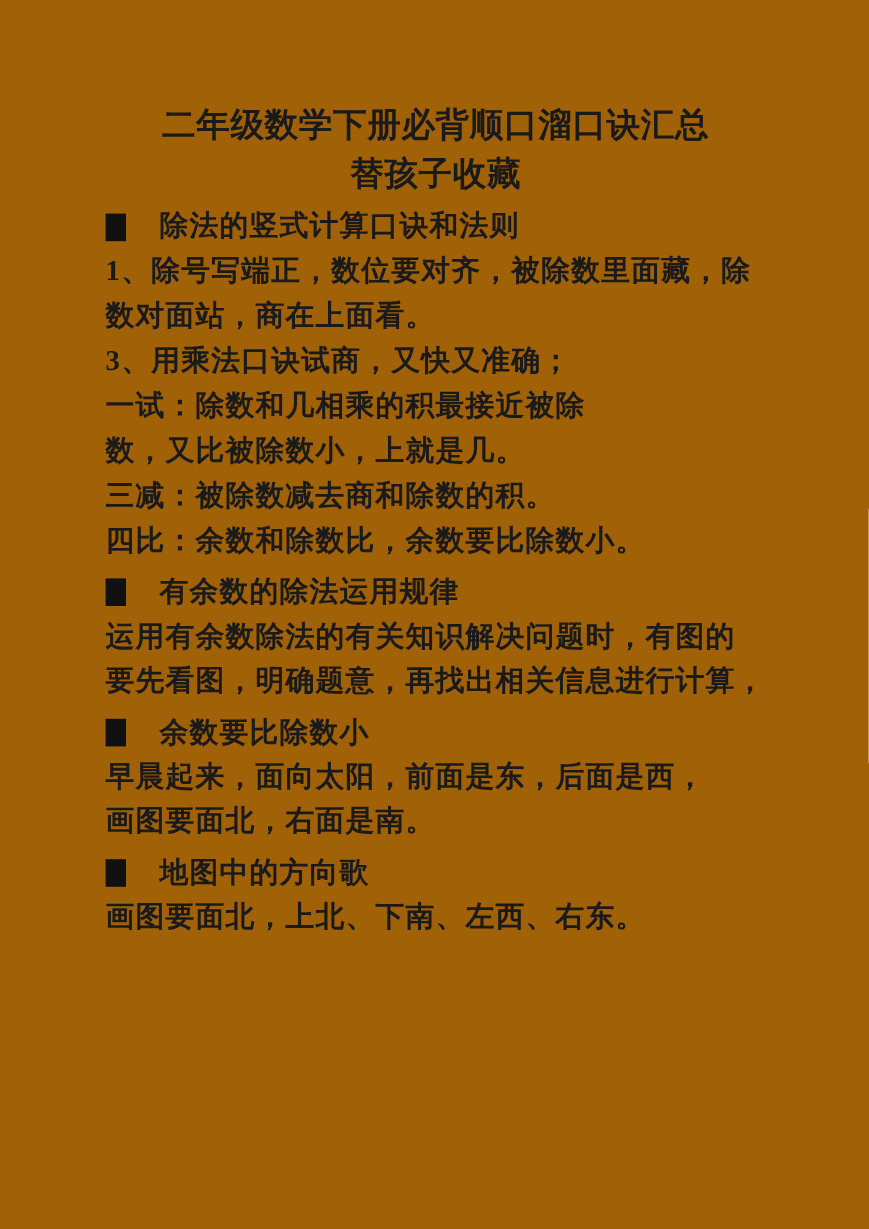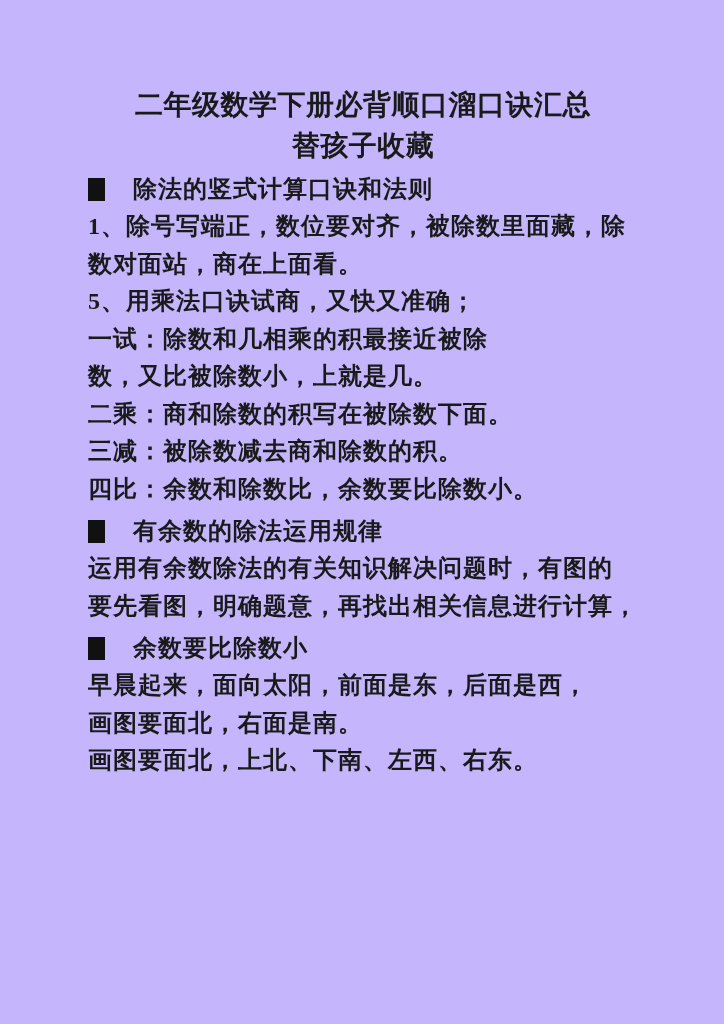--- a/index.html
+++ b/index.html
@@ -4,21 +4,21 @@
 <style>
   html, body {
     margin: 0;
     padding: 0;
     background: #ffffff;
   }
   .page {
     position: relative;
     width: 724px;
     height: 1024px;
-    background: #c4b5fd;
+    background: #a16207;
     overflow: hidden;
     font-family: "Liberation Serif", "DejaVu Serif", serif;
     font-weight: 700;
     color: #1a1a1a;
   }
   .content {
     padding: 84px 86px 0 88px;
   }
   .title {
     text-align: center;
@@ -60,37 +60,40 @@
       <div>二年级数学下册必背顺口溜口诀汇总</div>
       <div>替孩子收藏</div>
     </div>
 
     <div class="heading">
       <span class="bullet"></span>
       <span>除法的竖式计算口诀和法则</span>
     </div>
     <div class="line">1、除号写端正，数位要对齐，被除数里面藏，除</div>
     <div class="line">数对面站，商在上面看。</div>
-    <div class="line">5、用乘法口诀试商，又快又准确；</div>
+    <div class="line">3、用乘法口诀试商，又快又准确；</div>
     <div class="line">一试：除数和几相乘的积最接近被除</div>
     <div class="line">数，又比被除数小，上就是几。</div>
-    <div class="line">二乘：商和除数的积写在被除数下面。</div>
     <div class="line">三减：被除数减去商和除数的积。</div>
     <div class="line">四比：余数和除数比，余数要比除数小。</div>
 
     <div class="heading">
       <span class="bullet"></span>
       <span>有余数的除法运用规律</span>
     </div>
     <div class="line">运用有余数除法的有关知识解决问题时，有图的</div>
     <div class="line">要先看图，明确题意，再找出相关信息进行计算，</div>
 
     <div class="heading">
       <span class="bullet"></span>
       <span>余数要比除数小</span>
     </div>
     <div class="line">早晨起来，面向太阳，前面是东，后面是西，</div>
     <div class="line">画图要面北，右面是南。</div>
 
+    <div class="heading">
+      <span class="bullet"></span>
+      <span>地图中的方向歌</span>
+    </div>
     <div class="line">画图要面北，上北、下南、左西、右东。</div>
 
   </div>
 </div>
 
 </body></html>

